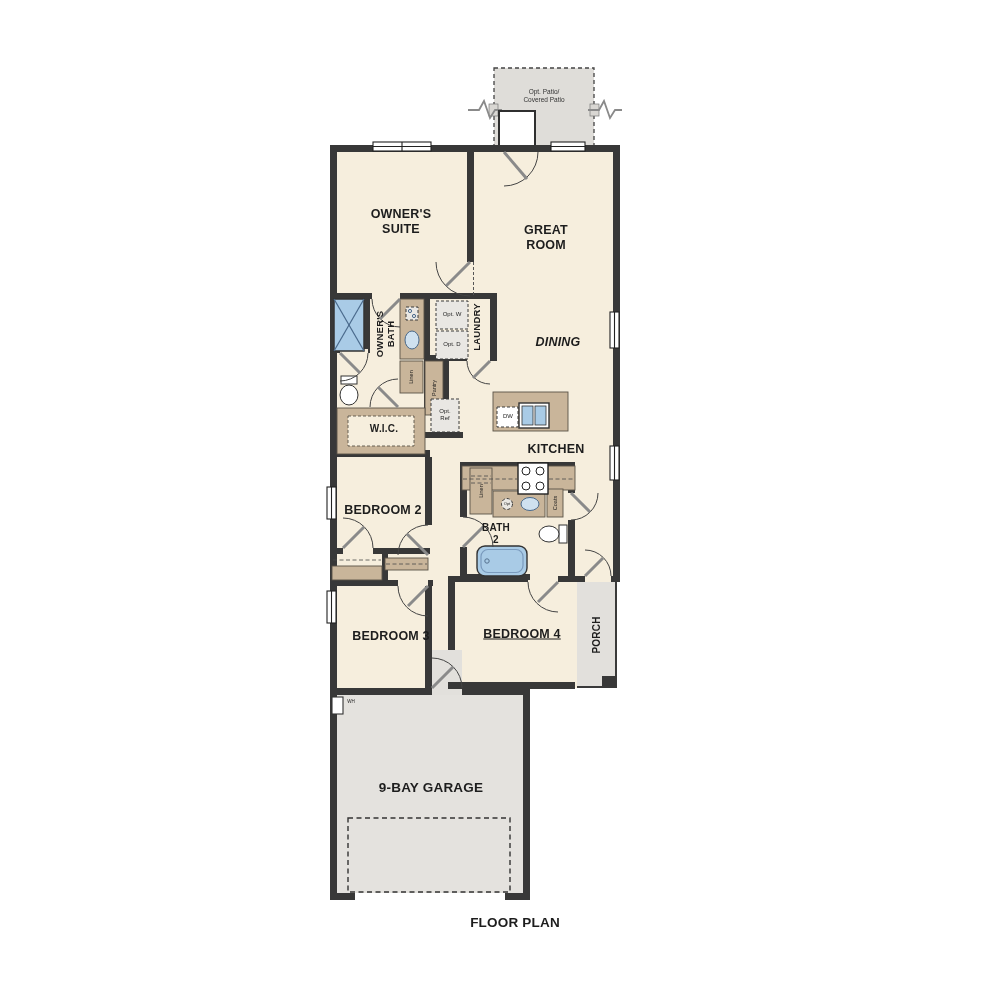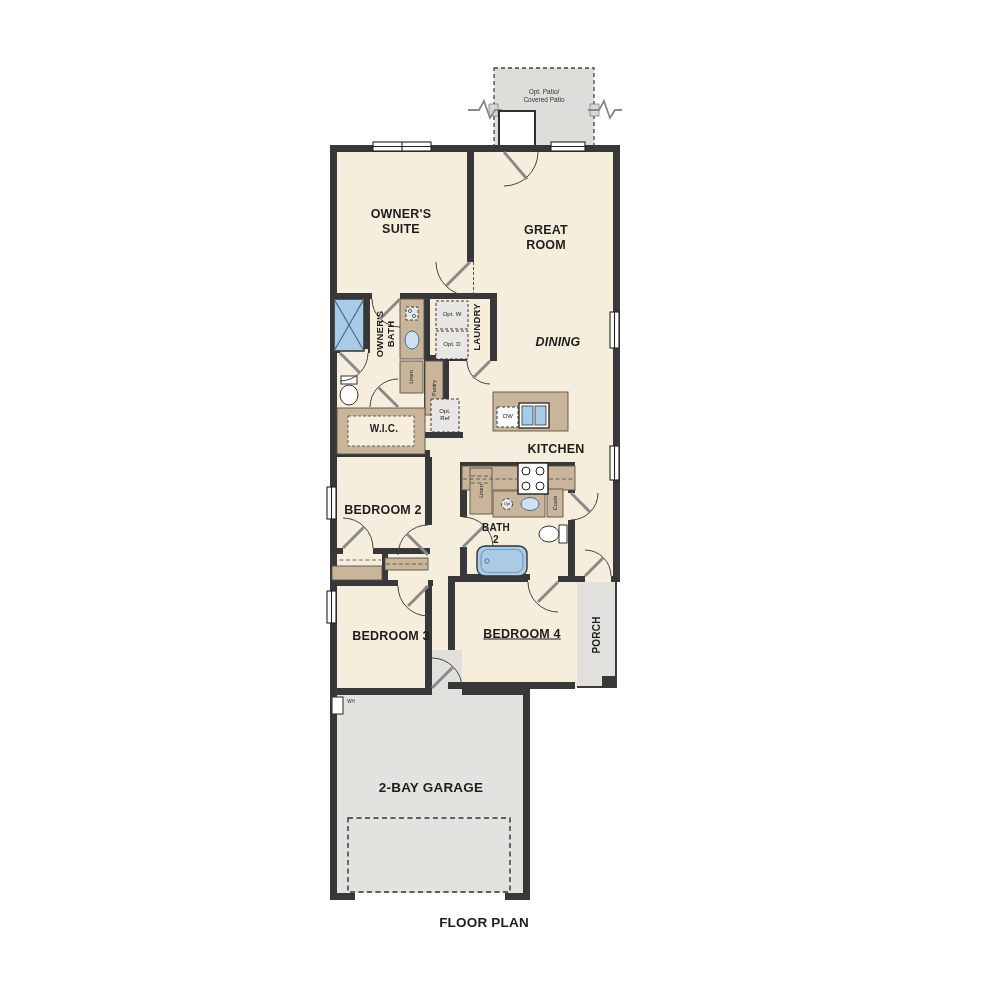--- a/index.html
+++ b/index.html
@@ -262,27 +262,27 @@
   <div class="lbl bold f12" style="left:558px;top:342px;font-style:italic;">DINING</div>
   <div class="lbl bold f12" style="left:556px;top:449px;">KITCHEN</div>
   <div class="lbl rot bold f95 wrap" style="left:385px;top:334px;width:52px;">OWNER'S BATH</div>
   <div class="lbl rot bold f95" style="left:477px;top:327px;">LAUNDRY</div>
   <div class="lbl bold f10" style="left:384px;top:429px;">W.I.C.</div>
   <div class="lbl bold f10 wrap" style="left:496px;top:534px;width:36px;">BATH 2</div>
   <div class="lbl bold f12" style="left:383px;top:510px;">BEDROOM 2</div>
   <div class="lbl bold f12" style="left:383px;top:636px;margin-left:8px;">BEDROOM 3</div>
   <div class="lbl bold f12" style="left:522px;top:634px;text-decoration:underline;">BEDROOM 4</div>
   <div class="lbl rot bold f10" style="left:597px;top:635px;">PORCH</div>
-  <div class="lbl bold f13" style="left:431px;top:788px;">2-BAY GARAGE</div>
+  <div class="lbl bold f13" style="left:431px;top:788px;">9-BAY GARAGE</div>
 
   <div class="lbl f6 wrap" style="left:452px;top:315px;width:20px;">Opt. W</div>
   <div class="lbl f6 wrap" style="left:452px;top:345px;width:20px;">Opt. D</div>
   <div class="lbl f6 wrap" style="left:445px;top:415px;width:20px;">Opt. Ref</div>
   <div class="lbl f6" style="left:508px;top:417px;">DW</div>
   <div class="lbl rot f55" style="left:411px;top:377px;">Linen</div>
   <div class="lbl rot f55" style="left:434px;top:388px;">Pantry</div>
   <div class="lbl rot f55" style="left:481px;top:491px;">Linen</div>
   <div class="lbl rot f55" style="left:555px;top:503px;">Coats</div>
   <div class="lbl" style="left:507px;top:504px;font-size:4px;">Opt</div>
   <div class="lbl f45" style="left:351px;top:702px;">WH</div>
 
-  <div class="lbl bold f13" style="left:484px;top:923px;">FLOOR PLAN</div>
+  <div class="lbl bold f13" style="left:515px;top:923px;">FLOOR PLAN</div>
 </div>
 
 </body></html>

